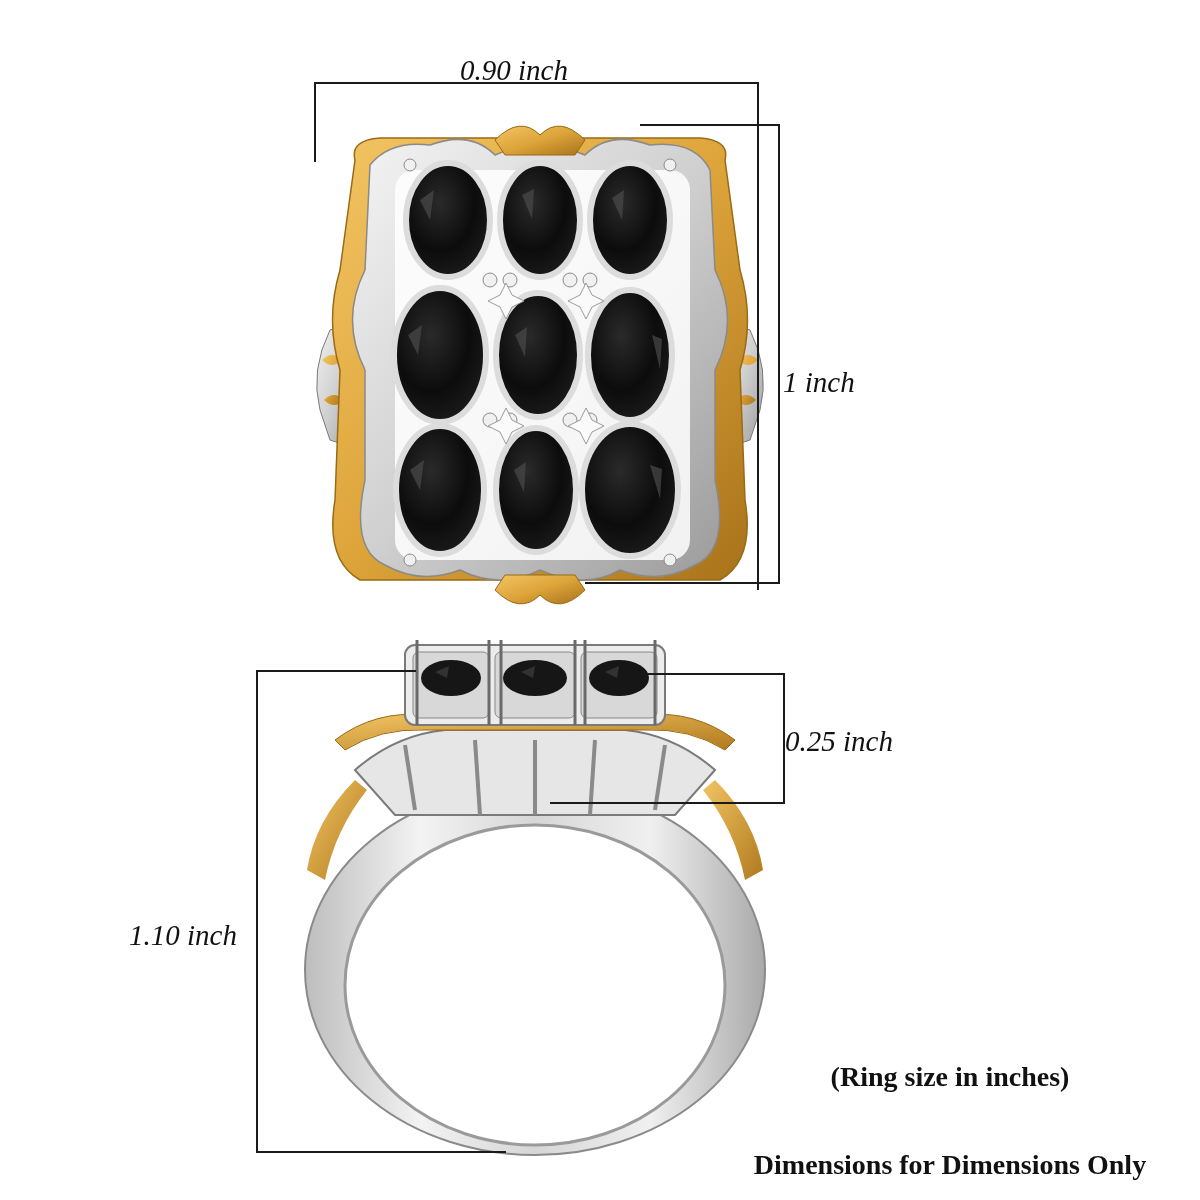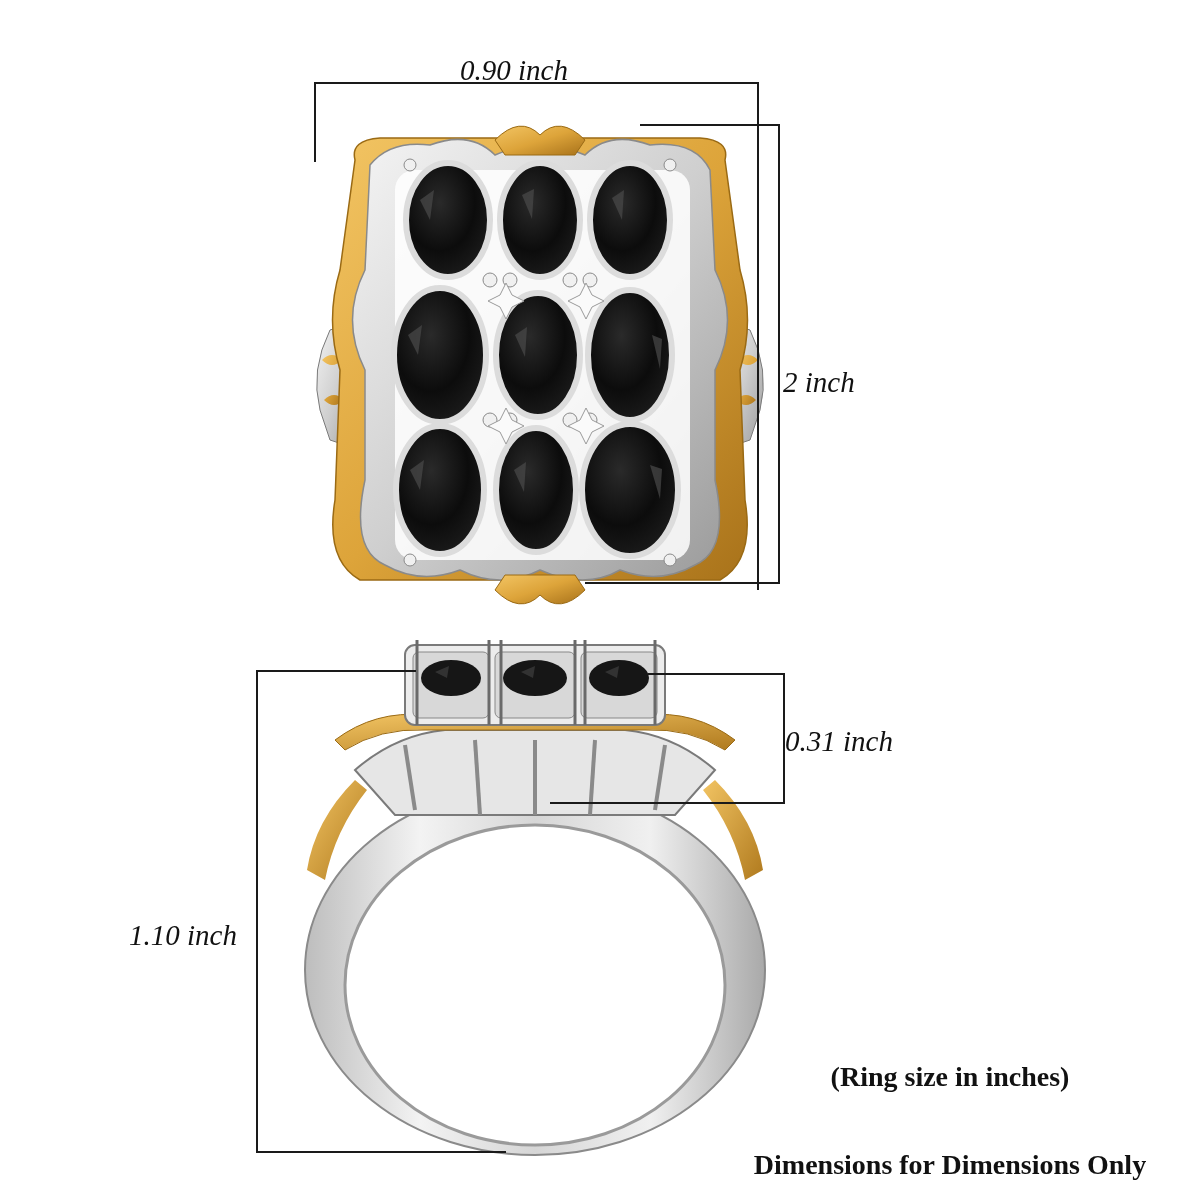--- a/index.html
+++ b/index.html
@@ -103,21 +103,21 @@
   <div class="dim-line" style="left:315px;top:82px;width:444px;height:2px;"></div>
   <div class="dim-line" style="left:314px;top:82px;width:2px;height:80px;"></div>
   <div class="dim-line" style="left:757px;top:82px;width:2px;height:508px;"></div>
   <div class="label" style="left:460px;top:56px;">0.90 inch</div>
 </div>
 
 <div>
   <div class="dim-line" style="left:640px;top:124px;width:140px;height:2px;"></div>
   <div class="dim-line" style="left:778px;top:124px;width:2px;height:460px;"></div>
   <div class="dim-line" style="left:585px;top:582px;width:195px;height:2px;"></div>
-  <div class="label" style="left:783px;top:368px;">2 inch</div>
+  <div class="label" style="left:783px;top:368px;">1 inch</div>
 </div>
 
 <div class="abs" style="left:295px;top:640px;width:480px;height:520px;">
   <svg width="480" height="520" viewBox="0 0 480 520">
     <defs>
       <linearGradient id="band" x1="0" y1="0" x2="1" y2="0">
         <stop offset="0" stop-color="#bdbdbd"></stop>
         <stop offset="0.25" stop-color="#f3f3f3"></stop>
         <stop offset="0.5" stop-color="#d6d6d6"></stop>
         <stop offset="0.75" stop-color="#f0f0f0"></stop>
@@ -175,17 +175,17 @@
   <div class="dim-line" style="left:256px;top:670px;width:160px;height:2px;"></div>
   <div class="dim-line" style="left:256px;top:670px;width:2px;height:483px;"></div>
   <div class="dim-line" style="left:256px;top:1151px;width:250px;height:2px;"></div>
   <div class="label" style="left:129px;top:921px;">1.10 inch</div>
 </div>
 
 <div>
   <div class="dim-line" style="left:648px;top:673px;width:137px;height:2px;"></div>
   <div class="dim-line" style="left:783px;top:673px;width:2px;height:131px;"></div>
   <div class="dim-line" style="left:550px;top:802px;width:235px;height:2px;"></div>
-  <div class="label" style="left:785px;top:727px;">0.31 inch</div>
+  <div class="label" style="left:785px;top:727px;">0.25 inch</div>
 </div>
 
 <div class="footer" style="top:1045px;margin-top:13px;">(Ring size in inches)</div>
 <div class="footer" style="top:1146px;">Dimensions for Dimensions Only</div>
 
 </body></html>

